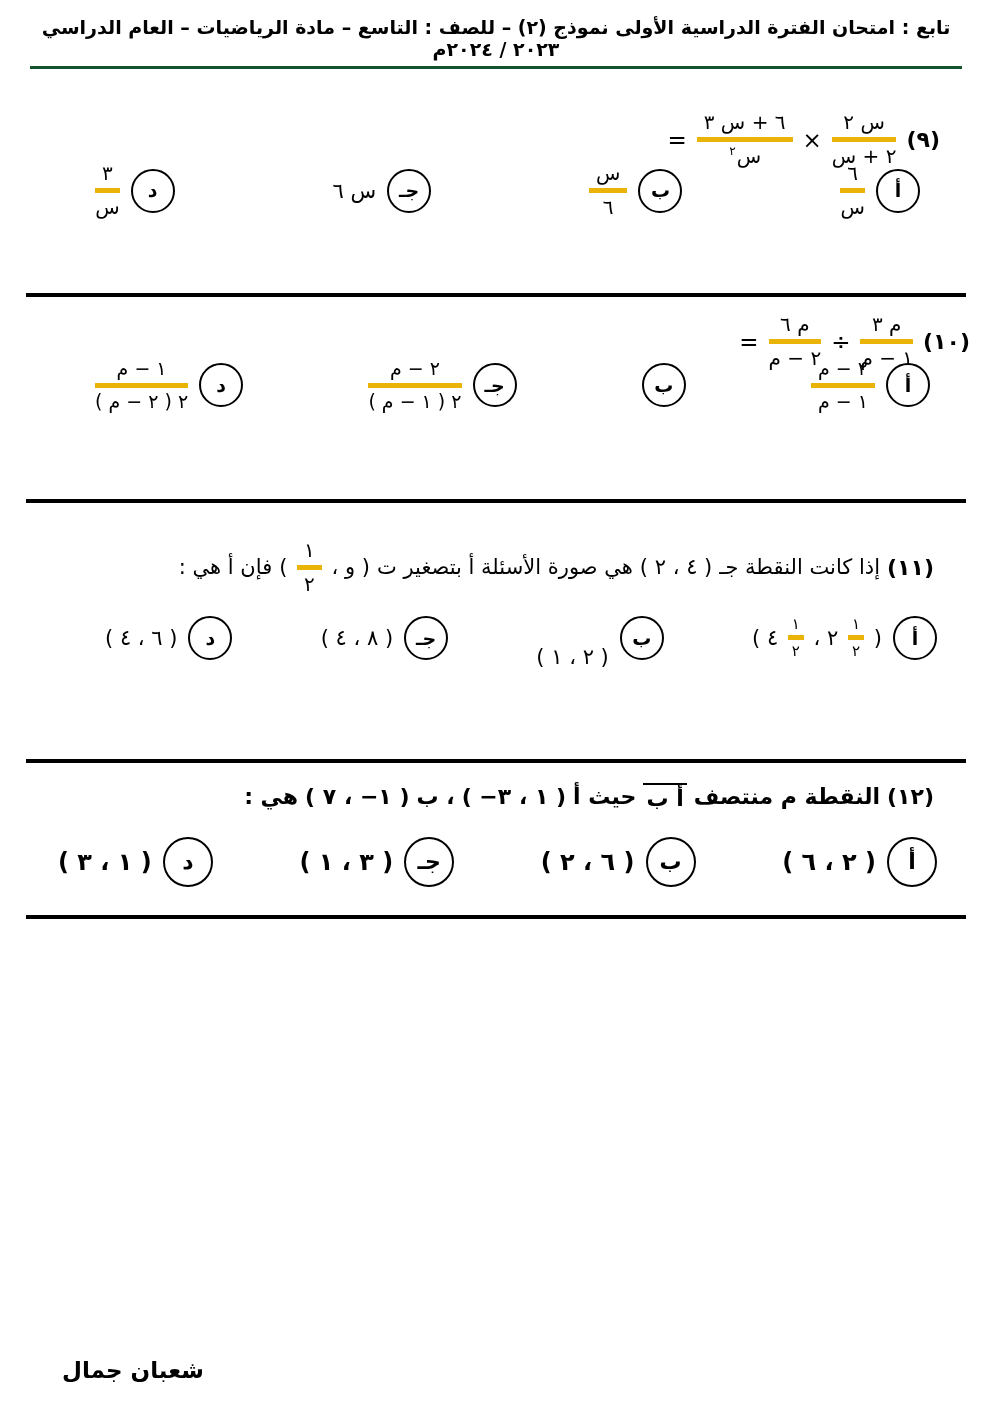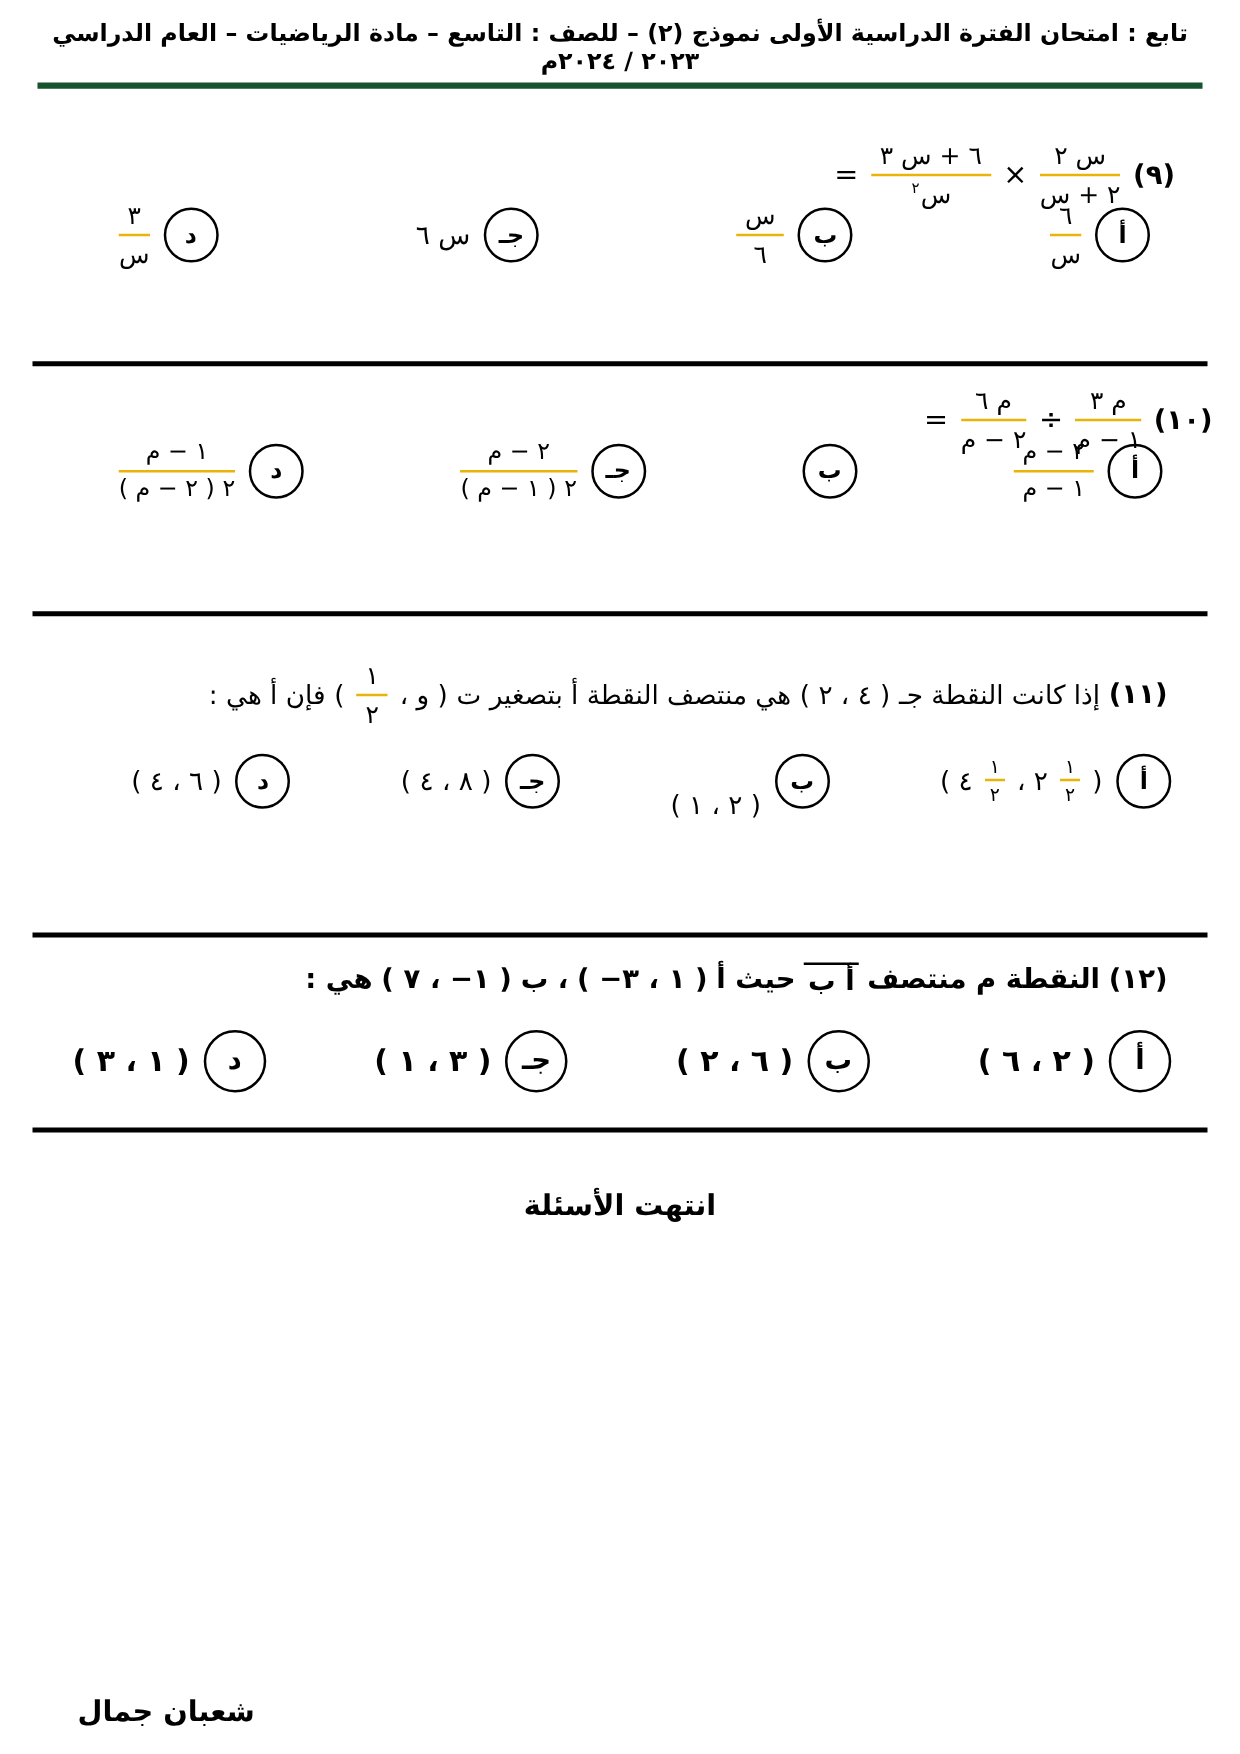--- a/index.html
+++ b/index.html
@@ -5,21 +5,21 @@
   html,body{margin:0;padding:0;}
   body{
     width:992px;height:1403px;position:relative;overflow:hidden;
     background:#ffffff;color:#000;
     font-family:"DejaVu Sans",sans-serif;
   }
   .page{padding-top:16px;}
   
   .hdr{
     margin:0 30px;text-align:center;font-weight:bold;font-size:19px;
-    border-bottom:5px solid #14532d;padding-bottom:6px;
+    border-bottom:3px solid #14532d;padding-bottom:6px;
   }
   
   .rule{height:4px;background:#000;border:0;margin:0 26px;}
   .r1{margin-top:74px;}
   .r2{margin-top:86px;}
   .r3{margin-top:90px;}
   .r4{margin-top:28px;}
   
   .mathline{display:flex;justify-content:flex-end;align-items:center;gap:10px;font-size:23px;}
   .mathline .m{display:inline-flex;align-items:center;gap:10px;}
@@ -28,21 +28,21 @@
   .qnum{font-weight:bold;font-size:22px;white-space:pre;}
   
   .stmt{display:flex;align-items:center;gap:7px;font-size:21px;}
   .stmt .m{display:inline-flex;align-items:center;gap:7px;}
   .q11stmt{margin:36px 58px 0 40px;}
   .q12stmt{margin:20px 58px 0 40px;font-weight:bold;font-size:22px;}
   
   .tx{white-space:pre;}
   .ltr{display:inline-flex;align-items:center;gap:3px;white-space:pre;}
   .frac{display:inline-block;text-align:center;font-size:20px;line-height:1.15;vertical-align:middle;}
-  .fn{display:block;border-bottom:2px solid #eab308;padding:0 7px 3px;}
+  .fn{display:block;border-bottom:5px solid #eab308;padding:0 7px 3px;}
   .fd{display:block;padding-top:3px;}
   .sup{font-size:12px;position:relative;top:-8px;padding:0 1px;}
   .ov{display:inline-block;border-top:2px solid #000;padding:1px 3px 0;line-height:1.15;}
   
   .optrow{display:flex;flex-direction:row-reverse;justify-content:space-between;align-items:center;font-size:21px;}
   .opt{display:inline-flex;align-items:center;gap:11px;}
   .circ{
     width:40px;height:40px;border:2.5px solid #000;border-radius:50%;
     display:inline-flex;align-items:center;justify-content:center;
     font-weight:bold;font-size:19px;flex:none;line-height:1;
@@ -168,21 +168,21 @@
       </div>
     </div>
 
   <hr class="rule r2">
 
   <div class="stmt q11stmt" dir="rtl">
     <span class="qnum">(١١)</span>
     <span class="m">
         <span class="tx">إذا كانت النقطة جـ</span>
         <span class="ltr" dir="ltr">( ٤ ، ٢ )</span>
-        <span class="tx">هي منتصف النقطة أ بتصغير ت</span>
+        <span class="tx">هي صورة الأسئلة أ بتصغير ت</span>
         <span class="ltr" dir="ltr"><span class="tx">( </span><span class="frac"><span class="fn">١</span><span class="fd">٢</span></span><span class="tx"> ، و )</span></span>
         <span class="tx">فإن أ هي :</span>
       </span>
   </div>
   <div class="optrow q11row" dir="ltr">
       <div class="opt">
         <span class="m" style="display: inline-flex; align-items: center; gap: 5px;">
           <span class="ltr" dir="ltr"><span class="tx">( ٤ </span><span class="frac"><span class="fn">١</span><span class="fd">٢</span></span><span class="tx"> ، ٢ </span><span class="frac"><span class="fn">١</span><span class="fd">٢</span></span><span class="tx"> )</span></span>
         </span>
         <span class="circ">أ</span>
@@ -243,17 +243,16 @@
       <div class="opt">
         <span class="m" style="display: inline-flex; align-items: center; gap: 5px;">
           <span class="ltr" dir="ltr">( ١ ، ٣ )</span>
         </span>
         <span class="circ">د</span>
       </div>
     </div>
 
   <hr class="rule r4">
 
-  <div class="endline" dir="rtl">انتهت الأسئلة</div>
 
   <div class="author" dir="rtl">شعبان جمال</div>
 
 </div>
 
 </body></html>

